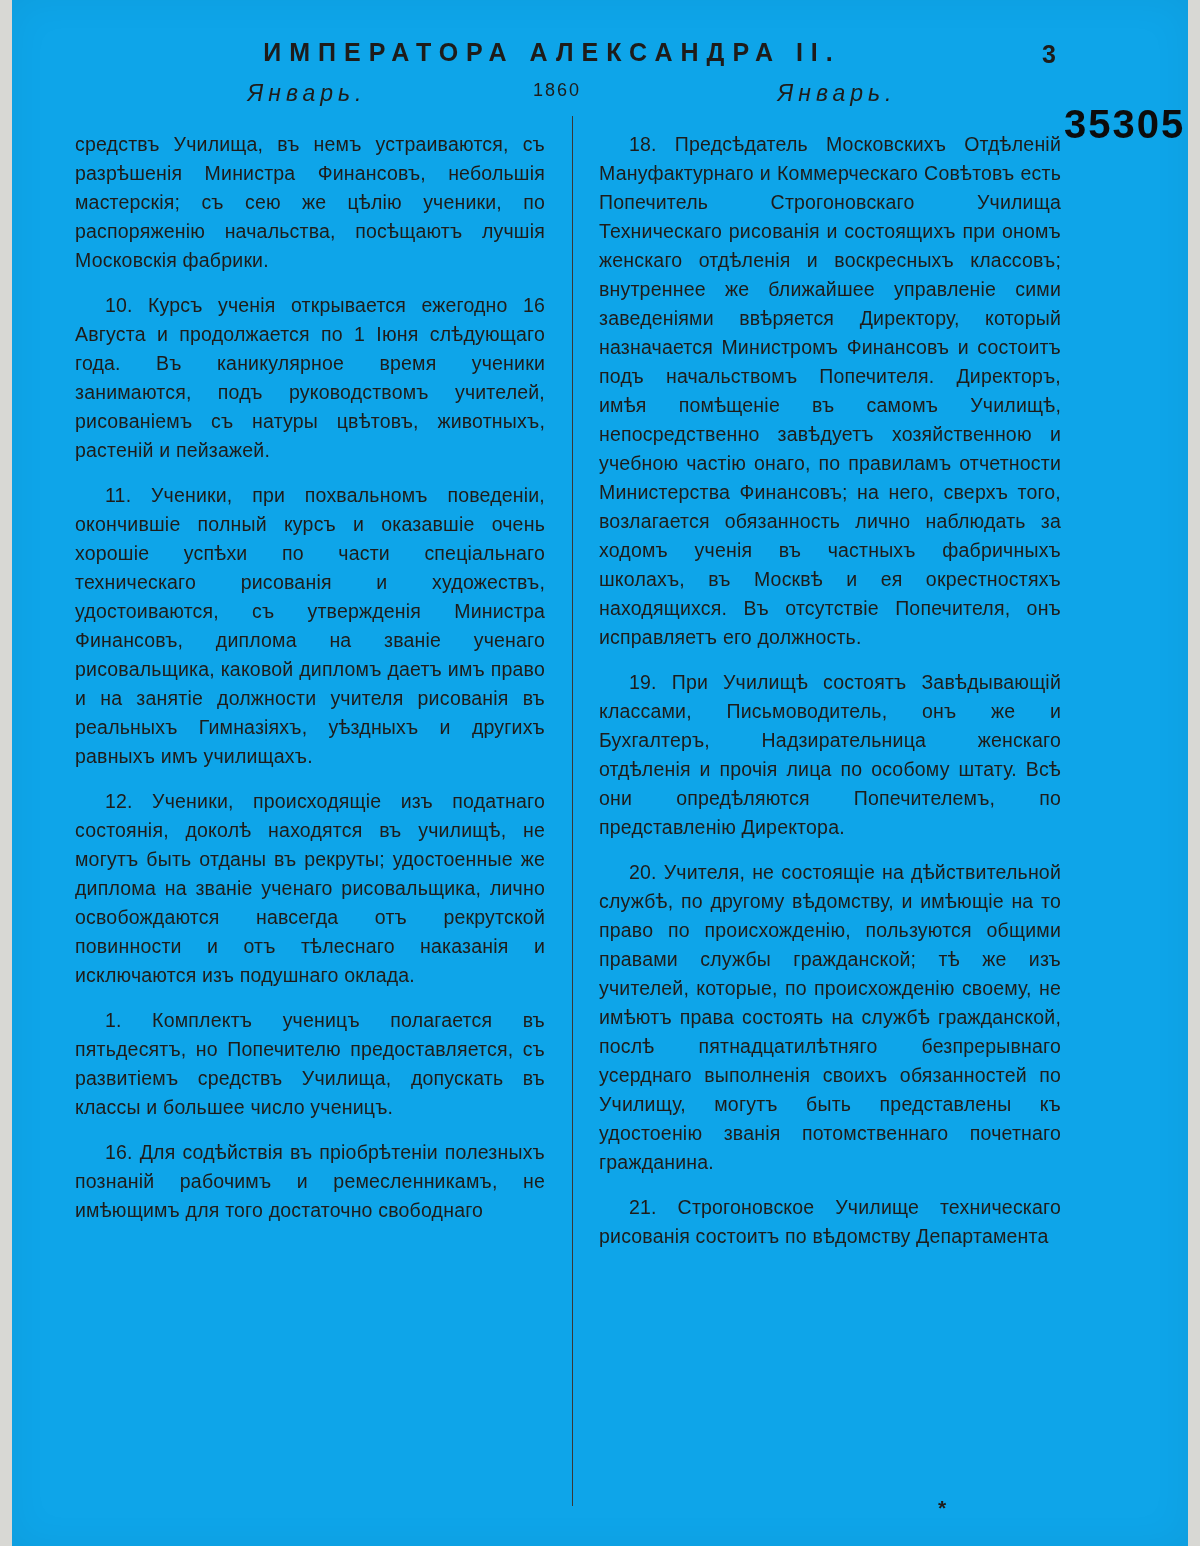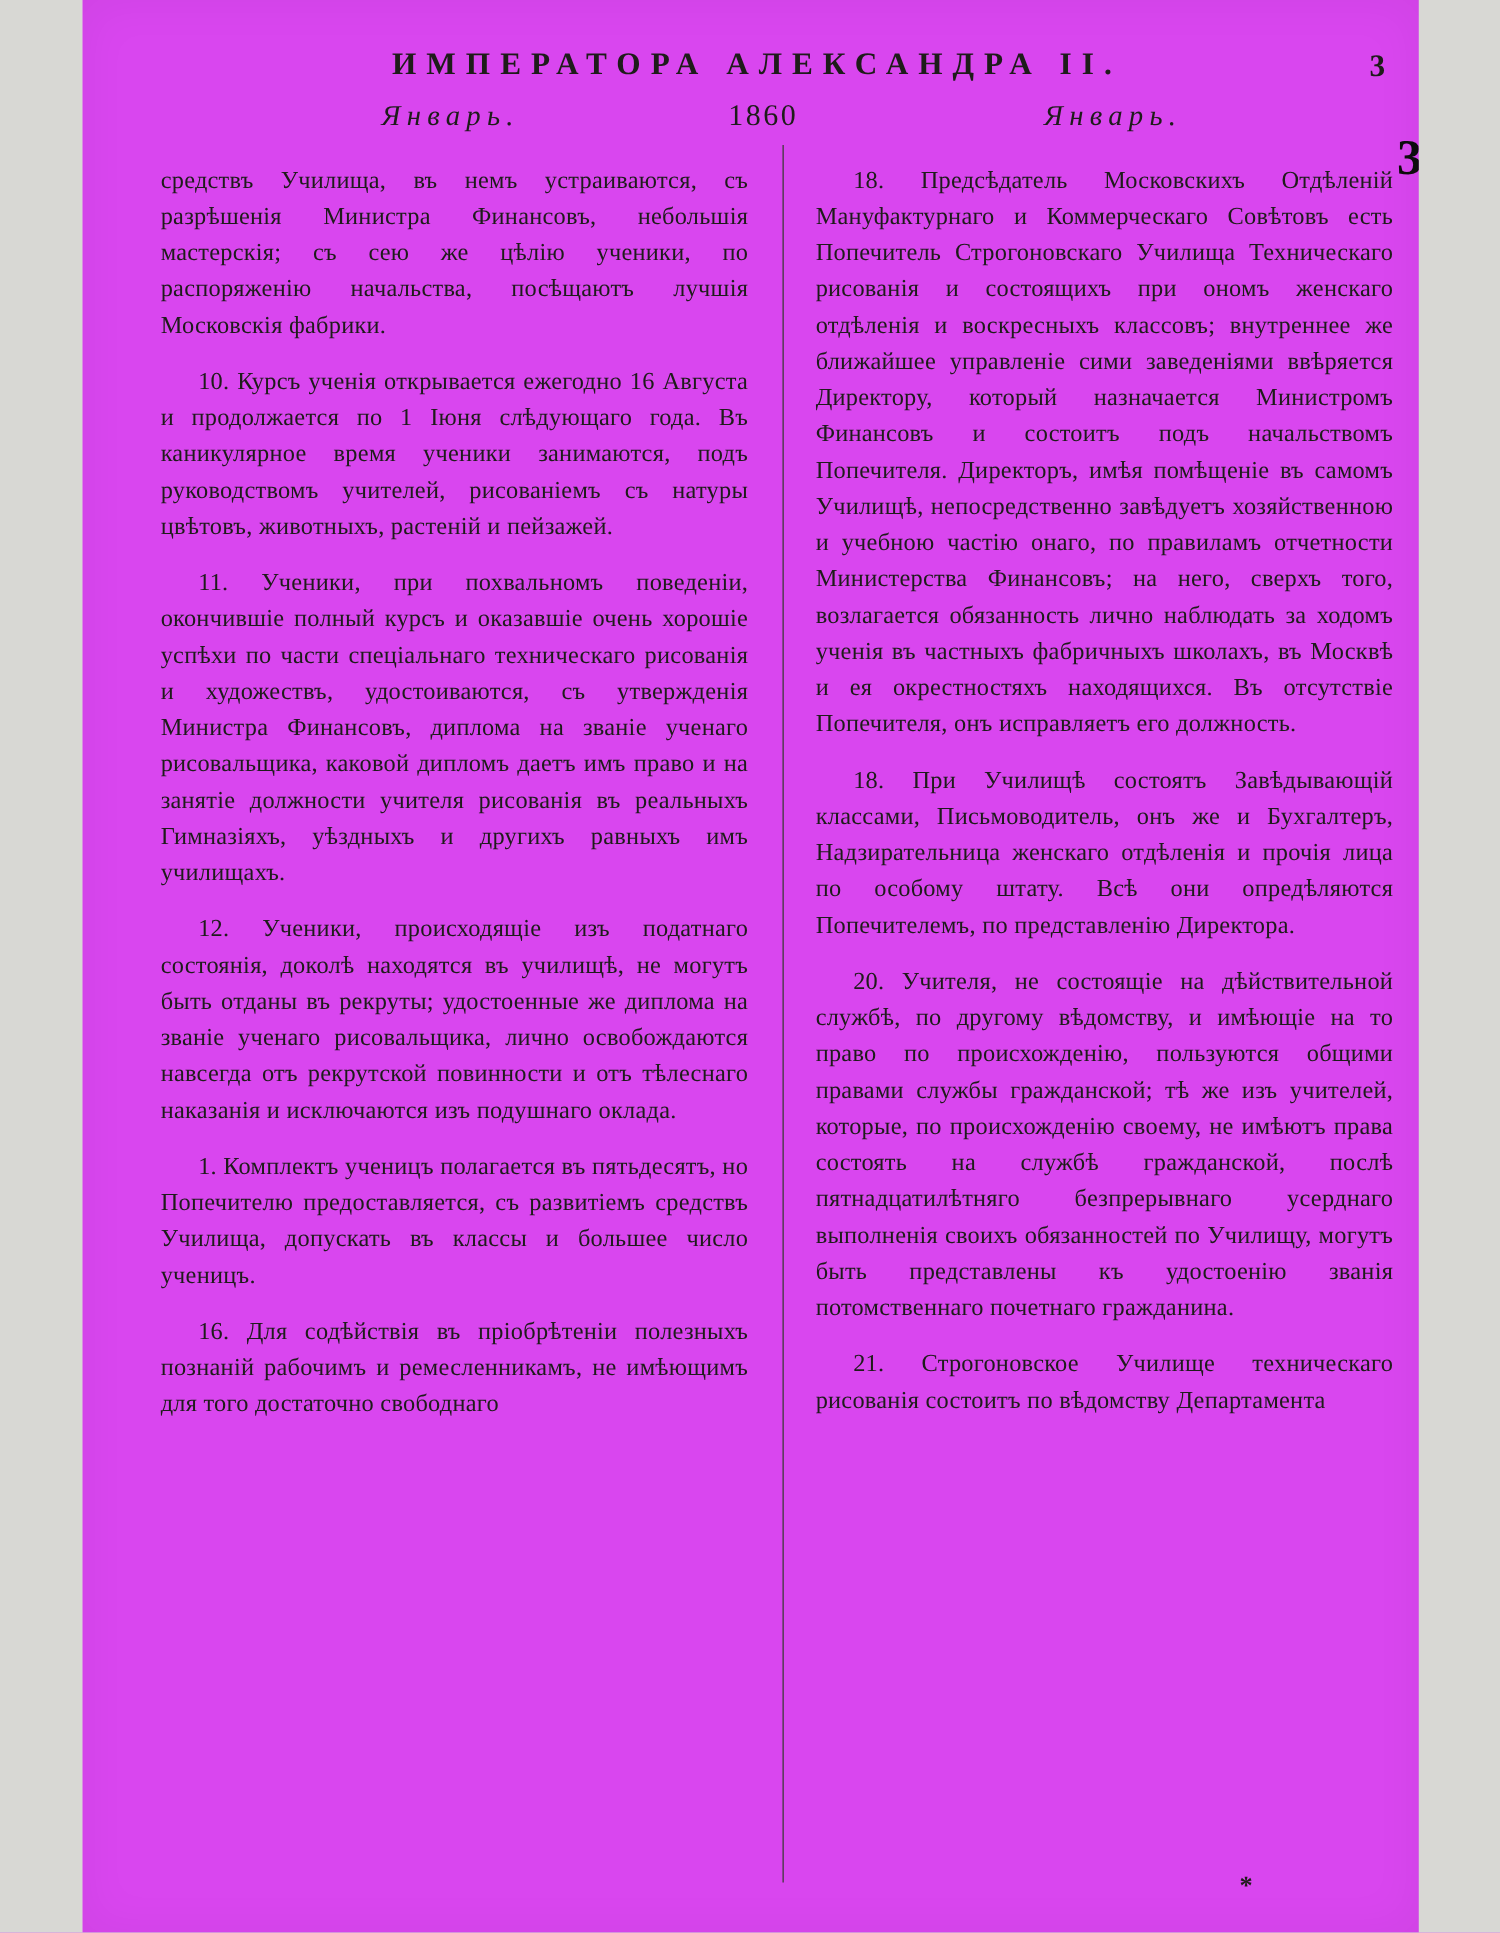--- a/index.html
+++ b/index.html
@@ -1,21 +1,21 @@
 <!DOCTYPE html>
 <html lang="ru"><head>
 <meta charset="utf-8">
 <style>
   html,body { margin:0; padding:0; background:#d8d8d4; }
   .page {
     position:relative;
-    width:1069px; height:1546px;
+    width:1176px; height:1546px;
     margin:0 auto;
-    background:#d946ef;
-    font-family:Liberation Serif, serif;
+    background:#0ea5e9;
+    font-family:Liberation Sans, sans-serif;
     color:#1e1c1a;
     overflow:hidden;
     box-shadow:inset 0 0 40px rgba(0,0,0,0.05);
   }
   .header-title {
     position:absolute; top:38px; left:60px; width:960px;
     text-align:center;
     font-size:25px; font-weight:bold;
     letter-spacing:8px;
     white-space:nowrap;
@@ -24,21 +24,21 @@
     position:absolute; top:40px; left:1030px;
     font-size:25px; font-weight:bold;
   }
   .subheader { position:absolute; top:80px; left:0; width:1200px; height:30px; }
   .subheader .month-left {
     position:absolute; left:160px; width:270px; text-align:center;
     font-style:italic; font-size:23px; letter-spacing:5px;
   }
   .subheader .year {
     position:absolute; left:430px; width:230px; text-align:center;
-    font-size:24px; letter-spacing:2px;
+    font-size:18px; letter-spacing:2px;
   }
   .subheader .month-right {
     position:absolute; left:690px; width:270px; text-align:center;
     font-style:italic; font-size:23px; letter-spacing:5px;
   }
   .stamp {
     position:absolute; top:102px; left:1052px;
     font-size:40px; font-weight:bold; letter-spacing:2px;
     color:#0c0c0c;
     white-space:nowrap;
@@ -93,21 +93,21 @@
       <p>11. Ученики, при похвальномъ поведеніи, окончившіе полный курсъ и оказавшіе очень хорошіе успѣхи по части спеціальнаго техническаго рисованія и художествъ, удостоиваются, съ утвержденія Министра Финансовъ, диплома на званіе ученаго рисовальщика, каковой дипломъ даетъ имъ право и на занятіе должности учителя рисованія въ реальныхъ Гимназіяхъ, уѣздныхъ и другихъ равныхъ имъ училищахъ.</p>
       <p>12. Ученики, происходящіе изъ податнаго состоянія, доколѣ находятся въ училищѣ, не могутъ быть отданы въ рекруты; удостоенные же диплома на званіе ученаго рисовальщика, лично освобождаются навсегда отъ рекрутской повинности и отъ тѣлеснаго наказанія и исключаются изъ подушнаго оклада.</p>
       <p>1. Комплектъ ученицъ полагается въ пятьдесятъ, но Попечителю предоставляется, съ развитіемъ средствъ Училища, допускать въ классы и большее число ученицъ.</p>
       <p>16. Для содѣйствія въ пріобрѣтеніи полезныхъ познаній рабочимъ и ремесленникамъ, не имѣющимъ для того достаточно свободнаго</p>
     </div>
 
     <div class="divider"></div>
 
     <div class="col right">
       <p>18. Предсѣдатель Московскихъ Отдѣленій Мануфактурнаго и Коммерческаго Совѣтовъ есть Попечитель Строгоновскаго Училища Техническаго рисованія и состоящихъ при ономъ женскаго отдѣленія и воскресныхъ классовъ; внутреннее же ближайшее управленіе сими заведеніями ввѣряется Директору, который назначается Министромъ Финансовъ и состоитъ подъ начальствомъ Попечителя. Директоръ, имѣя помѣщеніе въ самомъ Училищѣ, непосредственно завѣдуетъ хозяйственною и учебною частію онаго, по правиламъ отчетности Министерства Финансовъ; на него, сверхъ того, возлагается обязанность лично наблюдать за ходомъ ученія въ частныхъ фабричныхъ школахъ, въ Москвѣ и ея окрестностяхъ находящихся. Въ отсутствіе Попечителя, онъ исправляетъ его должность.</p>
-      <p>18. При Училищѣ состоятъ Завѣдывающій классами, Письмоводитель, онъ же и Бухгалтеръ, Надзирательница женскаго отдѣленія и прочія лица по особому штату. Всѣ они опредѣляются Попечителемъ, по представленію Директора.</p>
+      <p>19. При Училищѣ состоятъ Завѣдывающій классами, Письмоводитель, онъ же и Бухгалтеръ, Надзирательница женскаго отдѣленія и прочія лица по особому штату. Всѣ они опредѣляются Попечителемъ, по представленію Директора.</p>
       <p>20. Учителя, не состоящіе на дѣйствительной службѣ, по другому вѣдомству, и имѣющіе на то право по происхожденію, пользуются общими правами службы гражданской; тѣ же изъ учителей, которые, по происхожденію своему, не имѣютъ права состоять на службѣ гражданской, послѣ пятнадцатилѣтняго безпрерывнаго усерднаго выполненія своихъ обязанностей по Училищу, могутъ быть представлены къ удостоенію званія потомственнаго почетнаго гражданина.</p>
       <p>21. Строгоновское Училище техническаго рисованія состоитъ по вѣдомству Департамента</p>
     </div>
 
   </div>
 
   <div class="footnote-mark">*</div>
 
 </div>
 

